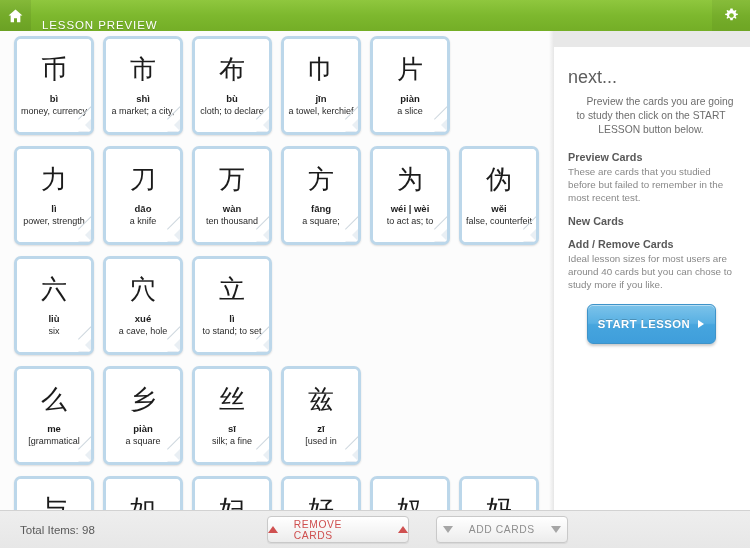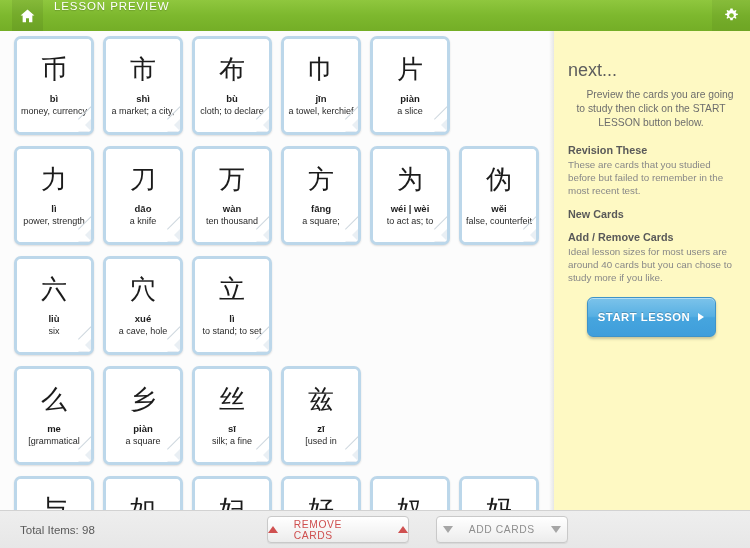--- a/index.html
+++ b/index.html
@@ -19,23 +19,22 @@
     overflow: hidden;
   }
 
   
   #header {
     position: absolute;
     top: 0; left: 0;
     width: 750px; height: 31px;
     background: linear-gradient(to bottom, #8fc73e 0%, #7db82e 50%, #74ae26 100%);
     display: flex;
-    align-items: flex-start;
+    align-items: flex-end;
     z-index: 30;
-    padding-left: 12px;
   }
   .hdr-icon-btn {
     width: 31px;
     height: 31px;
     display: flex;
     align-items: center;
     justify-content: center;
     background: rgba(0,0,0,0.07);
     cursor: pointer;
   }
@@ -154,24 +153,24 @@
     left: -13px; top: 0px;
     width: 18px; height: 1px;
     background: #cfd8df;
     transform: rotate(-45deg);
     transform-origin: left top;
   }
 
   
   #sidebar {
     position: absolute;
-    top: 31px; left: 554px;
+    top: 47px; left: 554px;
     width: 196px; height: 479px;
-    background: #fef9c3;
-    padding: 29px 16px 0 14px;
+    background: #ffffff;
+    padding: 20px 16px 0 14px;
     overflow: hidden;
   }
   #sidebar-heading {
     font-size: 18px;
     color: #5e5e5e;
     font-weight: normal;
     margin-bottom: 7px;
   }
   #sidebar-intro {
     font-size: 10.3px;
@@ -496,21 +495,21 @@
           </div>
         </div>
       </div>
   </div>
 
   <div id="sidebar">
     <div id="sidebar-heading">next...</div>
     <div id="sidebar-intro">Preview the cards you are going to study then click on the START LESSON button below.</div>
 
     <div class="side-sec">
-      <div class="side-sec-title">Revision These</div>
+      <div class="side-sec-title">Preview Cards</div>
       <div class="side-sec-body">These are cards that you studied before but failed to remember in the most recent test.</div>
     </div>
     <div class="side-sec">
       <div class="side-sec-title">New Cards</div>
     </div>
     <div class="side-sec">
       <div class="side-sec-title">Add / Remove Cards</div>
       <div class="side-sec-body">Ideal lesson sizes for most users are around 40 cards but you can chose to study more if you like.</div>
     </div>
 

